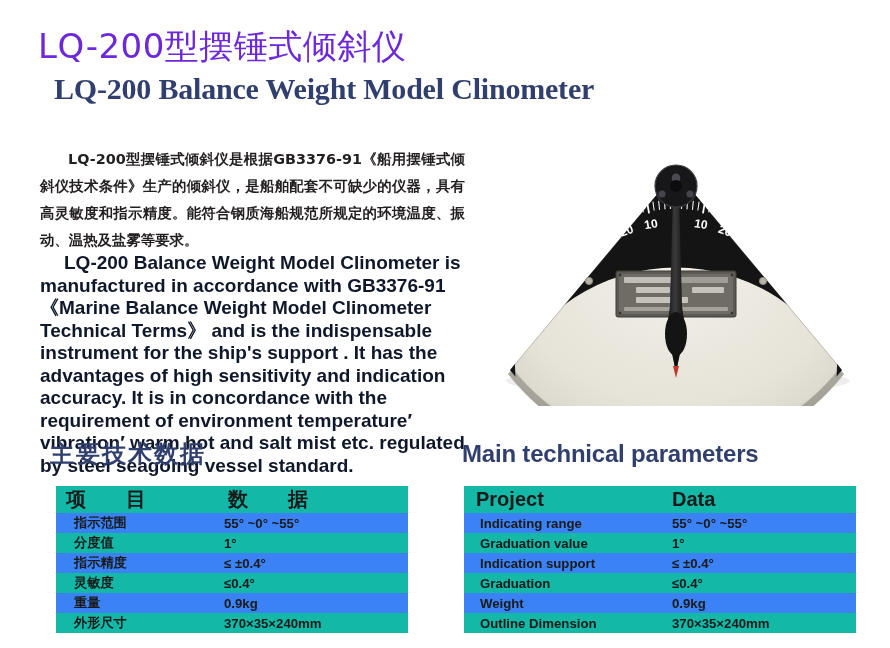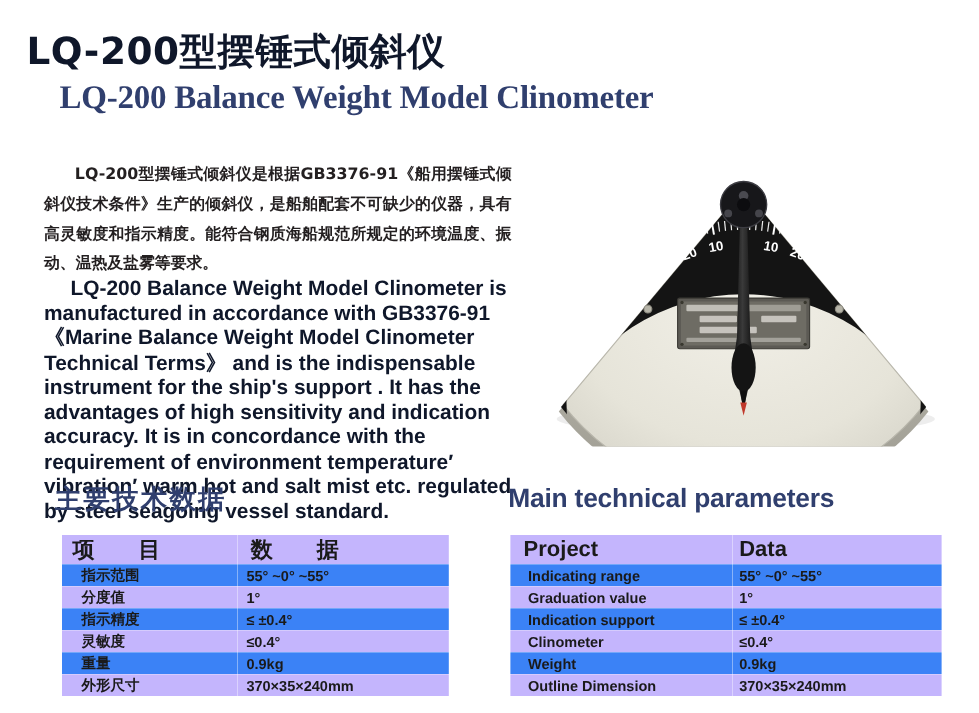--- a/index.html
+++ b/index.html
@@ -12,26 +12,26 @@
     height: 648px;
     position: relative;
     overflow: hidden;
     font-family: "Liberation Sans", "DejaVu Sans", sans-serif;
     color: #1c1c1c;
   }
 
   
   #title-cn {
     position: absolute;
-    left: 24px;
+    left: 38px;
     top: 24px;
     font-size: 34px;
-    font-weight: 700;
+    font-weight: 400;
     letter-spacing: 0.5px;
-    color: #0f172a;
+    color: #6d28d9;
     white-space: nowrap;
     font-family: "DejaVu Sans", "Liberation Sans", sans-serif;
   }
   #title-en {
     position: absolute;
     left: 54px;
     top: 72px;
     font-size: 30px;
     font-weight: 700;
     letter-spacing: -0.2px;
@@ -112,21 +112,21 @@
     overflow: hidden;
     white-space: nowrap;
   }
   .spec-table tr.head td {
     height: 27px;
     font-size: 20px;
   }
   .spec-table tr.row td {
     font-size: 13.2px;
   }
-  .band-dark { background: #c4b5fd; }
+  .band-dark { background: #14b8a6; }
   .band-light { background: #3b82f6; }
 
   
   #table-cn .c-label { padding-left: 18px; width: 150px; }
   #table-cn .c-value { padding-left: 8px; }
   #table-cn tr.head .c-label { padding-left: 10px; letter-spacing: 10px; }
   #table-cn tr.head .c-value { padding-left: 12px; letter-spacing: 10px; }
 
   #table-en .c-label { padding-left: 16px; width: 190px; }
   #table-en .c-value { padding-left: 6px; }
@@ -371,21 +371,21 @@
     </tr>
     <tr class="row band-dark">
       <td class="c-label">Graduation value</td>
       <td class="c-value">1°</td>
     </tr>
     <tr class="row band-light">
       <td class="c-label">Indication support</td>
       <td class="c-value">≤ ±0.4°</td>
     </tr>
     <tr class="row band-dark">
-      <td class="c-label">Clinometer</td>
+      <td class="c-label">Graduation</td>
       <td class="c-value">≤0.4°</td>
     </tr>
     <tr class="row band-light">
       <td class="c-label">Weight</td>
       <td class="c-value">0.9kg</td>
     </tr>
     <tr class="row band-dark">
       <td class="c-label">Outline Dimension</td>
       <td class="c-value">370×35×240mm</td>
     </tr>

